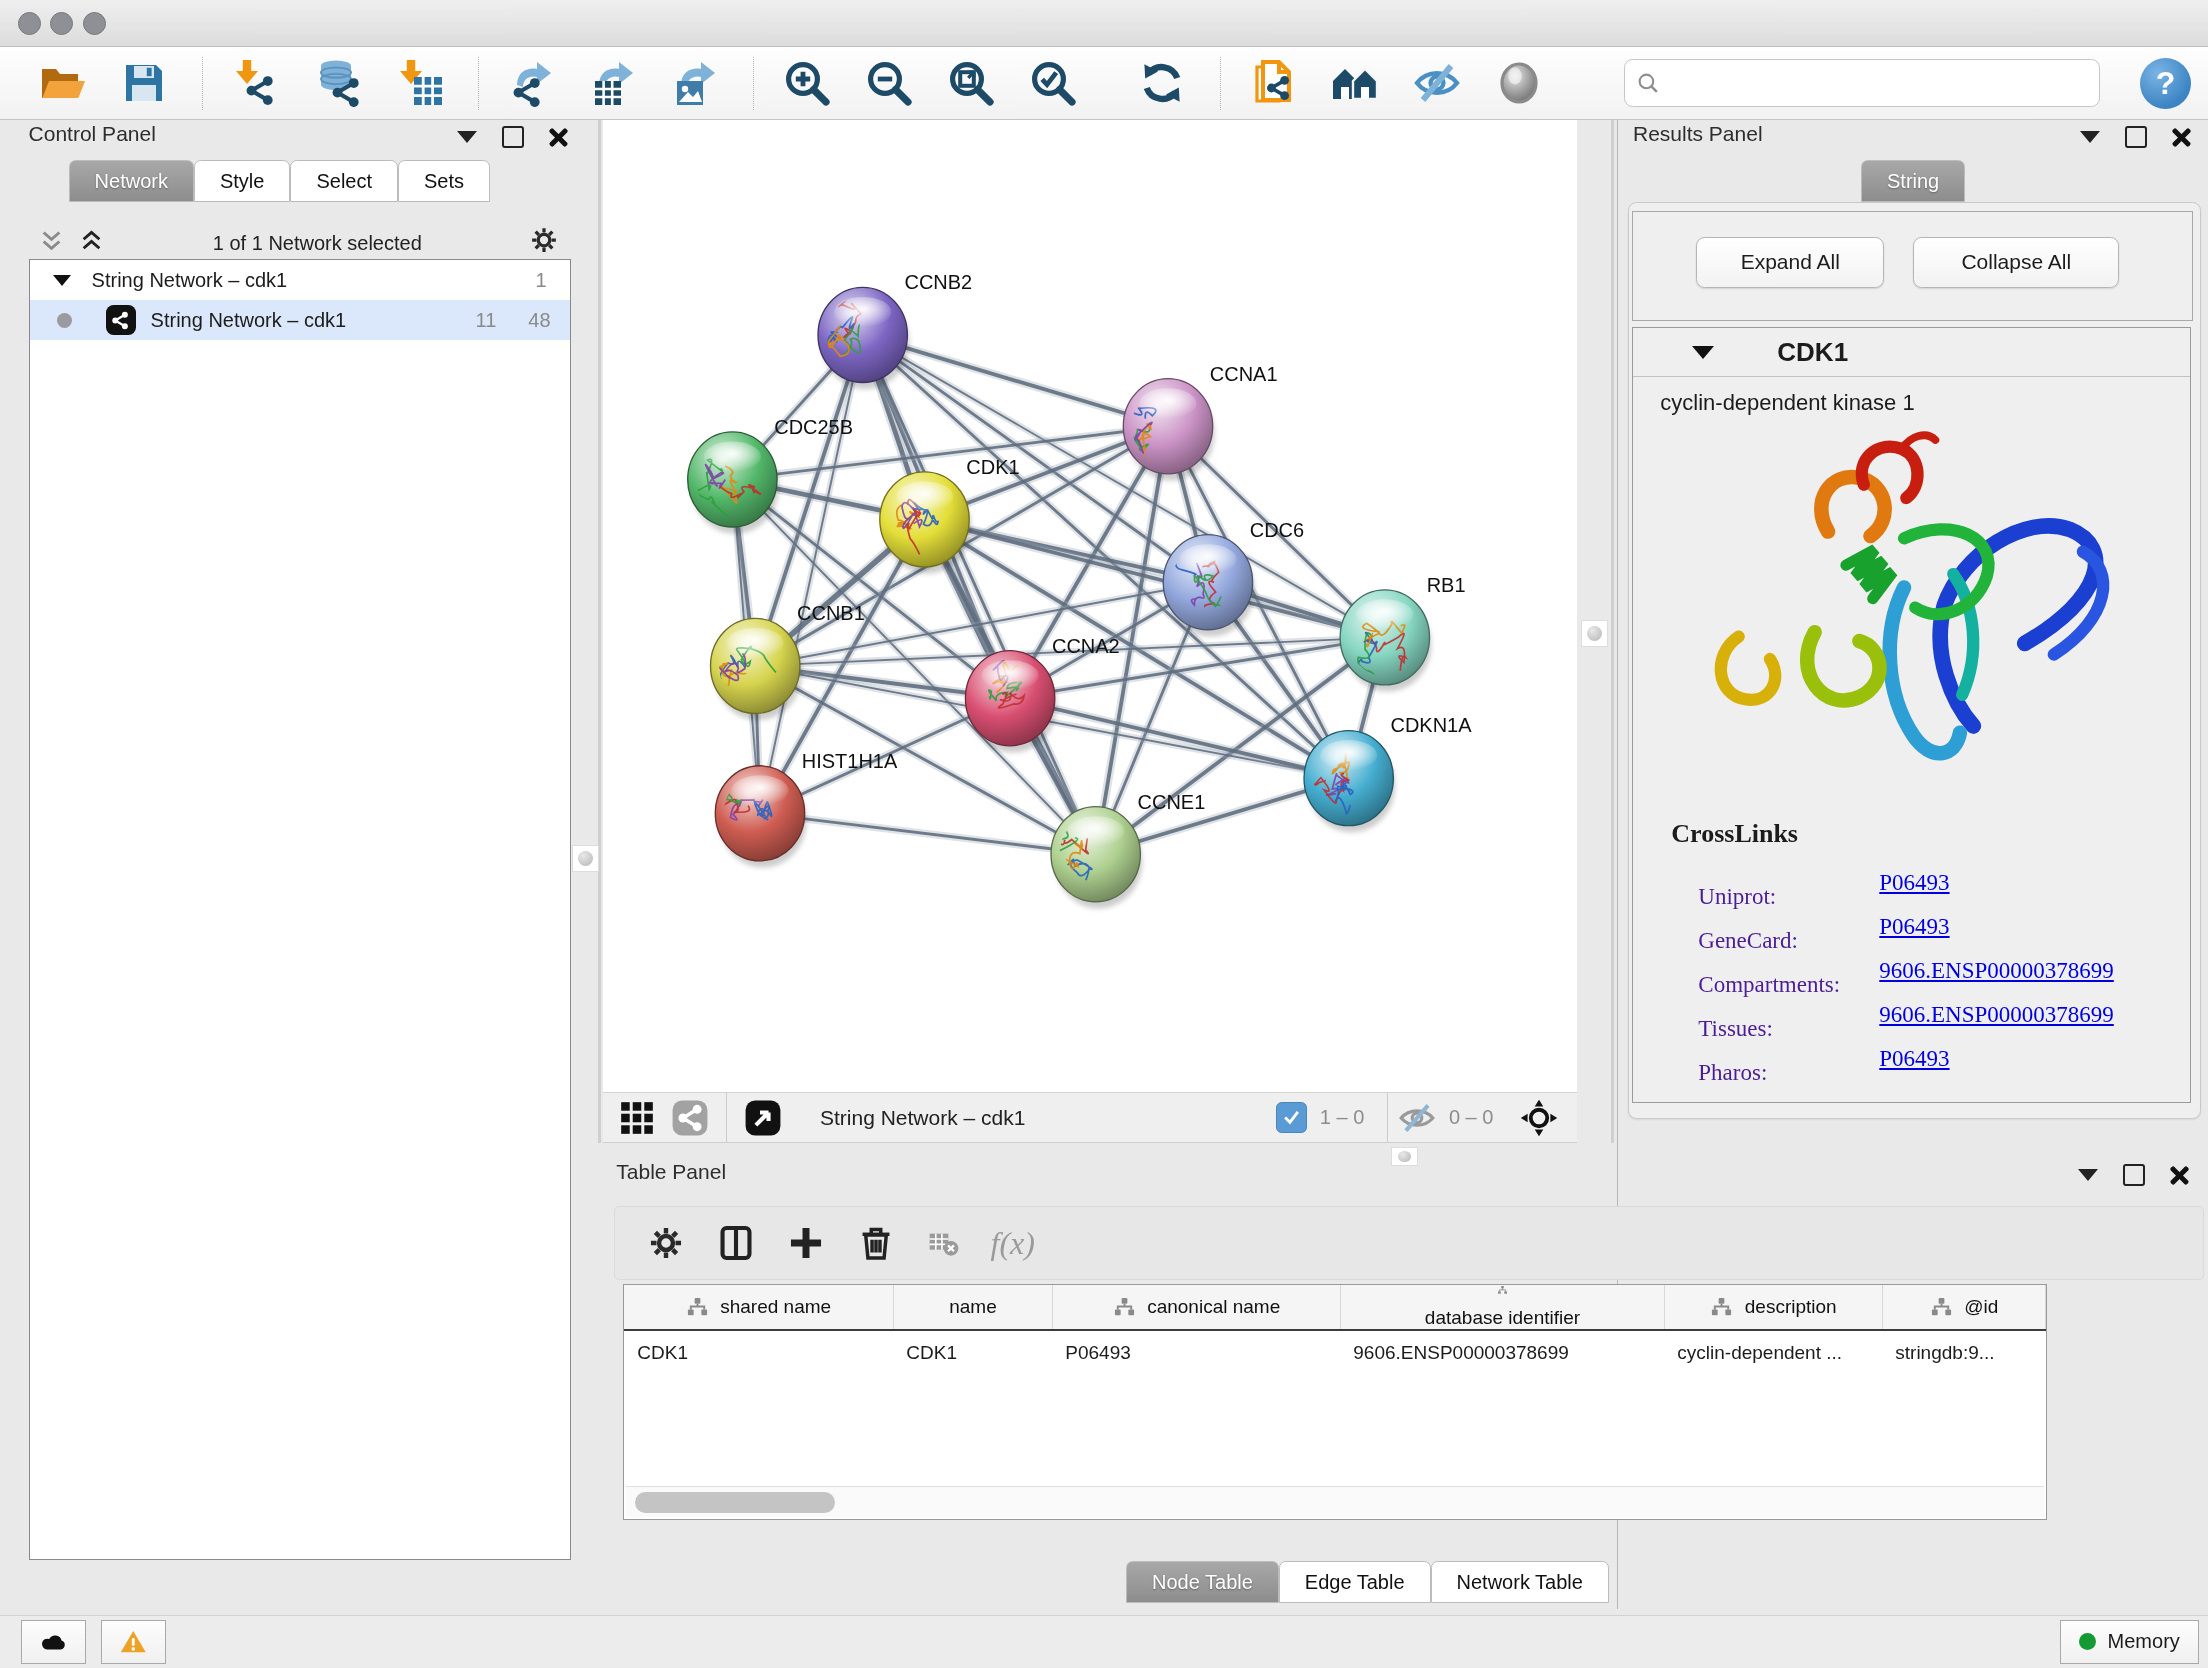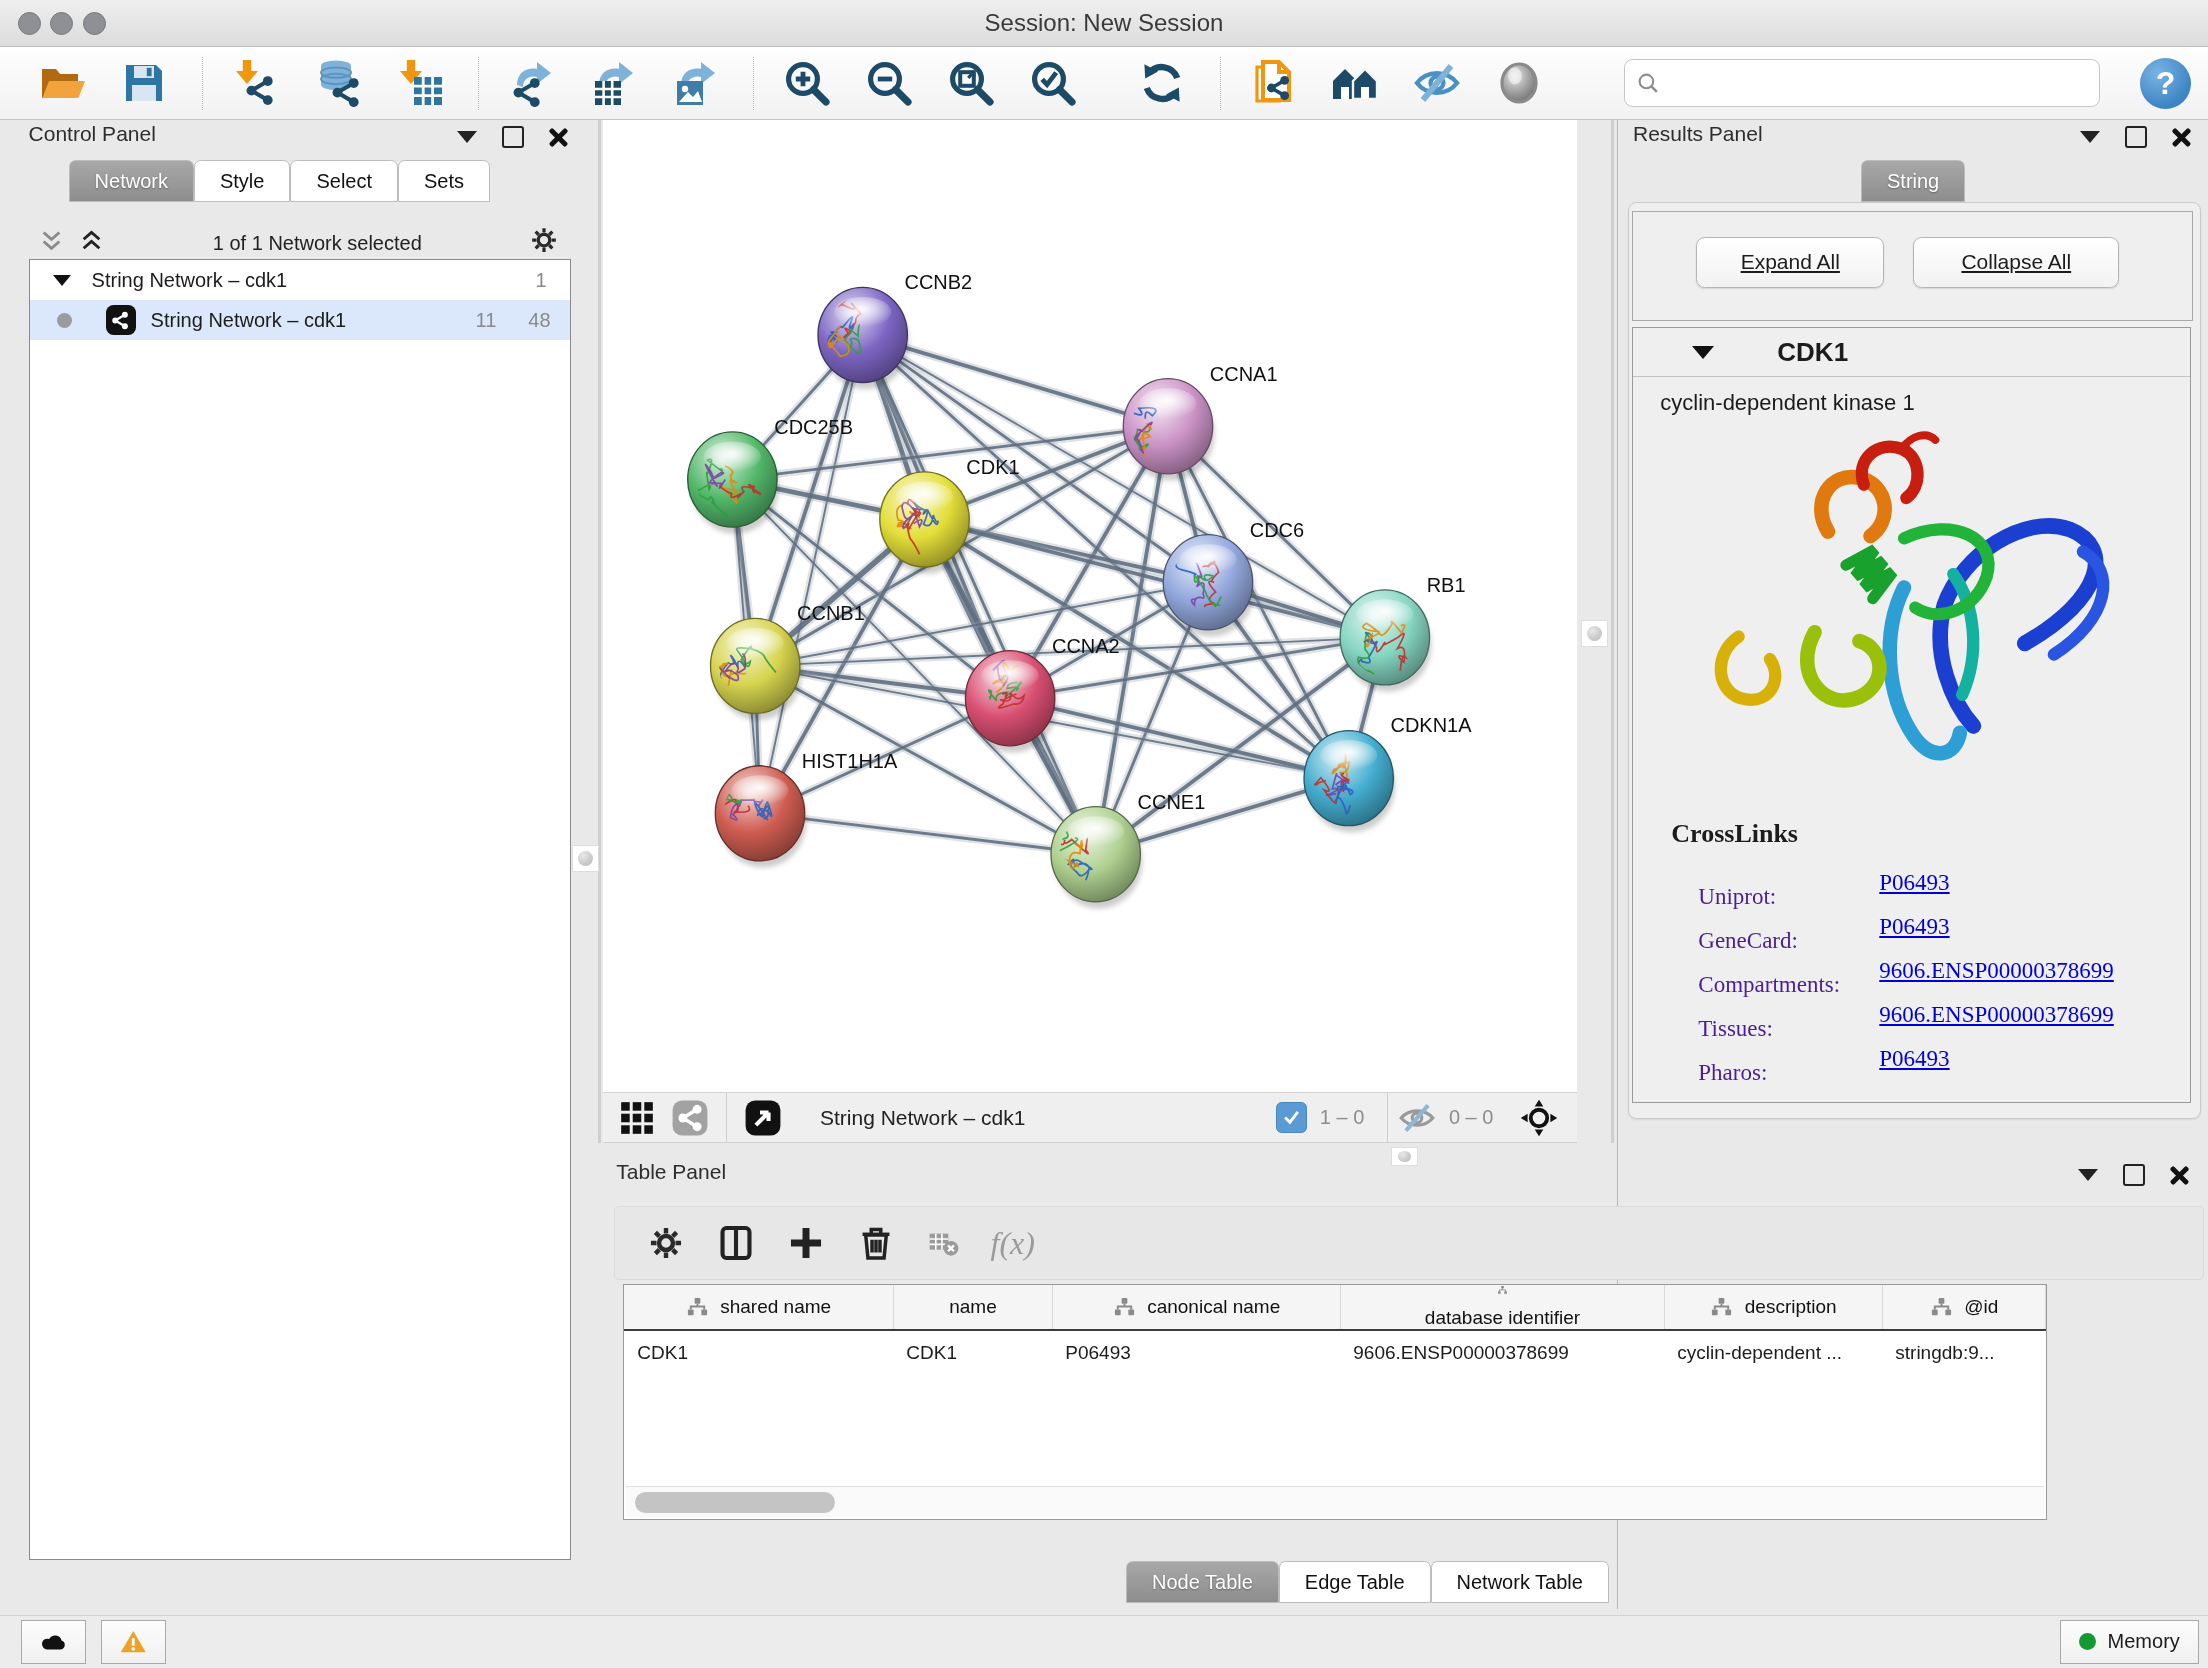--- a/index.html
+++ b/index.html
@@ -51,21 +51,21 @@
   .nt-sep{width:0;height:49px;border-left:1px solid #cccccc;margin:0 17px;}
   .nt-title{font-size:21px;color:#222;margin-left:38px;}
   .nt-right{margin-left:auto;display:flex;align-items:center;}
   .nt-count{font-size:20px;color:#8d8d8d;margin:0 13.3px;}
   .cbx{width:28.5px;height:28.5px;border-radius:5.7px;background:#5b9bd5;border:1px solid #4a86b8;display:flex;align-items:center;justify-content:center;}
   
   .rp{position:absolute;left:1617px;top:120px;width:592px;height:1489px;border-left:1.9px solid #b8b8b8;}
   .rp-tab{position:absolute;left:243px;top:40px;}
   .rp-outer{position:absolute;left:9.5px;top:82px;width:571px;height:915px;background:#efefef;border:1px solid #c9c9c9;border-radius:8.6px;box-shadow:0 1px 1.9px rgba(0,0,0,.08);}
   .rp-btnbox{position:absolute;left:3.8px;top:7.6px;width:559px;height:108px;border:1.9px solid #a8a8a8;}
-  .btn{position:absolute;height:49px;background:linear-gradient(#ffffff,#f2f2f2);border:1px solid #b5b5b5;border-radius:8.6px;font-size:21px;display:flex;align-items:center;justify-content:center;box-shadow:0 1px 1.9px rgba(0,0,0,.12);text-decoration:underline;}
+  .btn{position:absolute;height:49px;background:linear-gradient(#ffffff,#f2f2f2);border:1px solid #b5b5b5;border-radius:8.6px;font-size:21px;display:flex;align-items:center;justify-content:center;box-shadow:0 1px 1.9px rgba(0,0,0,.12);}
   .rp-section{position:absolute;left:3.8px;top:124px;width:559px;height:776px;border:1.9px solid #9a9a9a;background:#efefef;box-sizing:border-box;}
   .rp-sechead{height:48px;border-bottom:1px solid #c2c2c2;display:flex;align-items:center;}
   .rp-sechead .caret{width:0;height:0;border-left:11.4px solid transparent;border-right:11.4px solid transparent;border-top:13.3px solid #111;margin:0 63px 0 59px;}
   .gene{font-size:26px;font-weight:bold;}
   .gdesc{font-size:22px;margin:13.3px 0 0 27px;}
   .structure{position:absolute;left:42px;top:103px;width:476px;height:380px;}
   .serif{font-family:"Liberation Serif",serif;}
   .cl-head{position:absolute;left:38px;top:491px;font-size:26px;font-weight:bold;}
   .cl-rows{position:absolute;left:65px;top:533px;width:476px;}
   .cl-row{display:flex;height:44px;align-items:center;font-size:23px;}
@@ -97,21 +97,20 @@
 </style>
 </head>
 <body>
 
 <div class="window">
 
   <div class="titlebar">
     <div class="tl" style="left:18px"></div>
     <div class="tl" style="left:50px"></div>
     <div class="tl" style="left:83px"></div>
-    <div class="win-title">Session: New Session</div>
   </div>
 
   <div class="toolbar">
     <div class="tbi"><svg viewBox="0 0 24 24">
           <path d="M2 5 L9 5 L11 7.5 L20 7.5 L20 19.5 L2 19.5 Z" fill="#b26a10"></path>
           <path d="M2.2 19.5 L5.5 11 L23.5 11 L20.2 19.5 Z" fill="#f2a33c"></path>
         </svg></div>
     <div class="tbi"><svg viewBox="0 0 24 24">
           <path d="M3 3 h15 l3 3 v15 h-18 z" fill="#2e75a3"></path>
           <rect x="7" y="3.5" width="10" height="6" fill="#d7e6f0"></rect>

